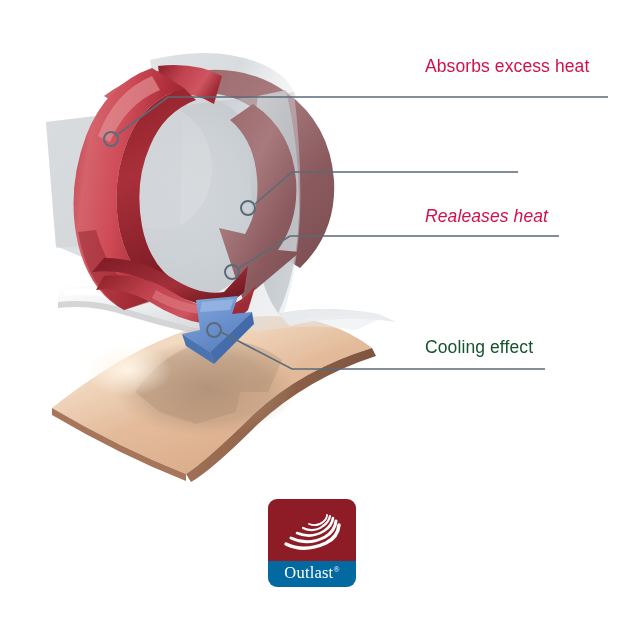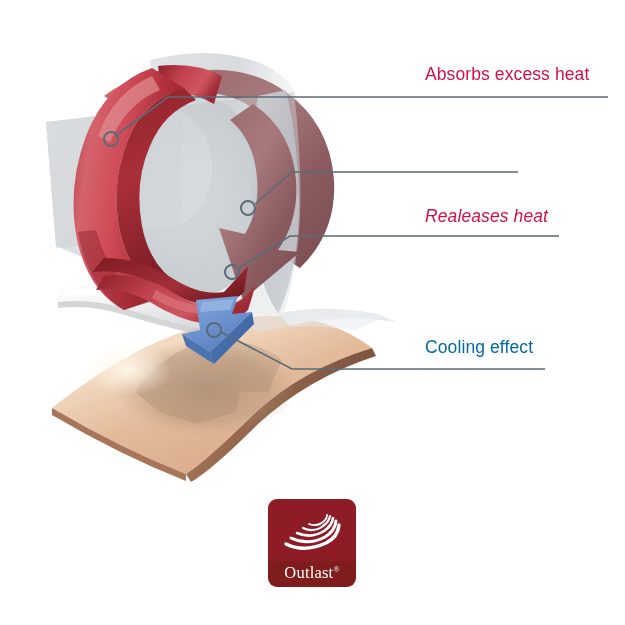--- a/index.html
+++ b/index.html
@@ -29,23 +29,23 @@
   .callout-label {
     position: absolute;
     white-space: nowrap;
     font-family: "Liberation Sans", sans-serif;
     font-size: 17.5px;
     font-weight: 400;
     letter-spacing: 0.1px;
     line-height: 1;
   }
   .label-heat { color: #d2104a; }
-  .label-cool { color: #0369a1; text-align: right; }
-
-  #label-absorbs { left: 425px; top: 66px; }
+  .label-cool { color: #14532d; text-align: right; }
+
+  #label-absorbs { left: 425px; top: 58px; }
   #label-stores  { left: 425px; top: 144px; }
   #label-release { left: 425px; top: 208px; font-style: italic; }
   #label-cooling { left: 425px; top: 339px; }
 
   #logo {
     position: absolute;
     left: 268px;
     top: 499px;
     width: 88px;
     height: 88px;
@@ -58,21 +58,21 @@
     left: 0; top: 0;
     width: 100%;
     height: 62px;
     background: #8e1c26;
   }
   #logo-bottom {
     position: absolute;
     left: 0; top: 62px;
     width: 100%;
     height: 26px;
-    background: #7f1d1d;
+    background: #0369a1;
     display: flex;
     align-items: center;
     justify-content: center;
   }
   #logo-wordmark {
     font-family: "Liberation Serif", serif;
     font-size: 16.5px;
     color: #ffffff;
     letter-spacing: 0.2px;
     position: relative;

